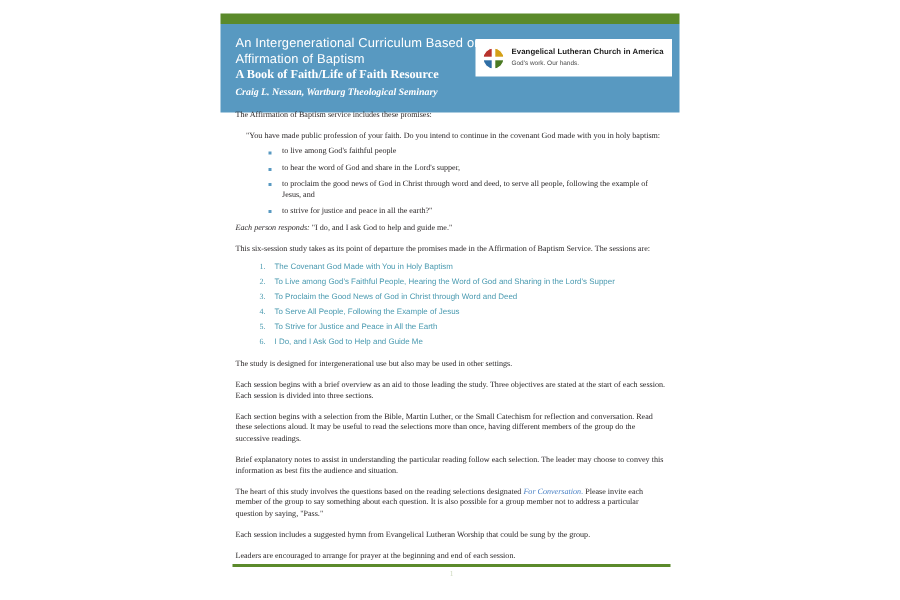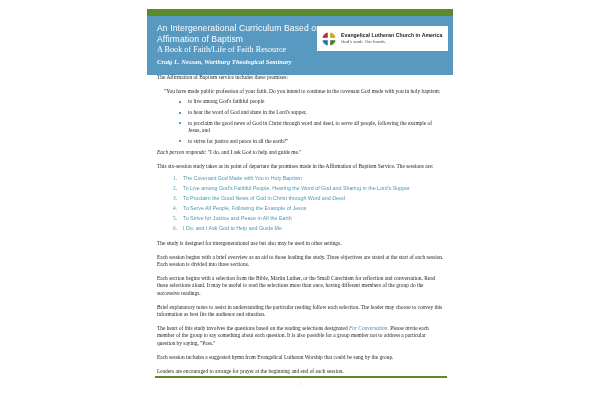--- a/index.html
+++ b/index.html
@@ -45,21 +45,21 @@
     font-family: "Liberation Sans", sans-serif;
     font-size: 8.6px;
     line-height: 10.6px;
     color: #ffffff;
     letter-spacing: 0.1px;
     font-weight: 400;
     max-width: 178px;
   }
   .banner-subtitle {
     font-family: "Liberation Serif", serif;
-    font-weight: normal;
+    font-weight: bold;
     font-size: 8.2px;
     line-height: 10.5px;
     color: #ffffff;
     margin-top: 1px;
   }
   .banner-byline {
     font-family: "Liberation Serif", serif;
     font-style: italic;
     font-weight: bold;
     font-size: 6.6px;

